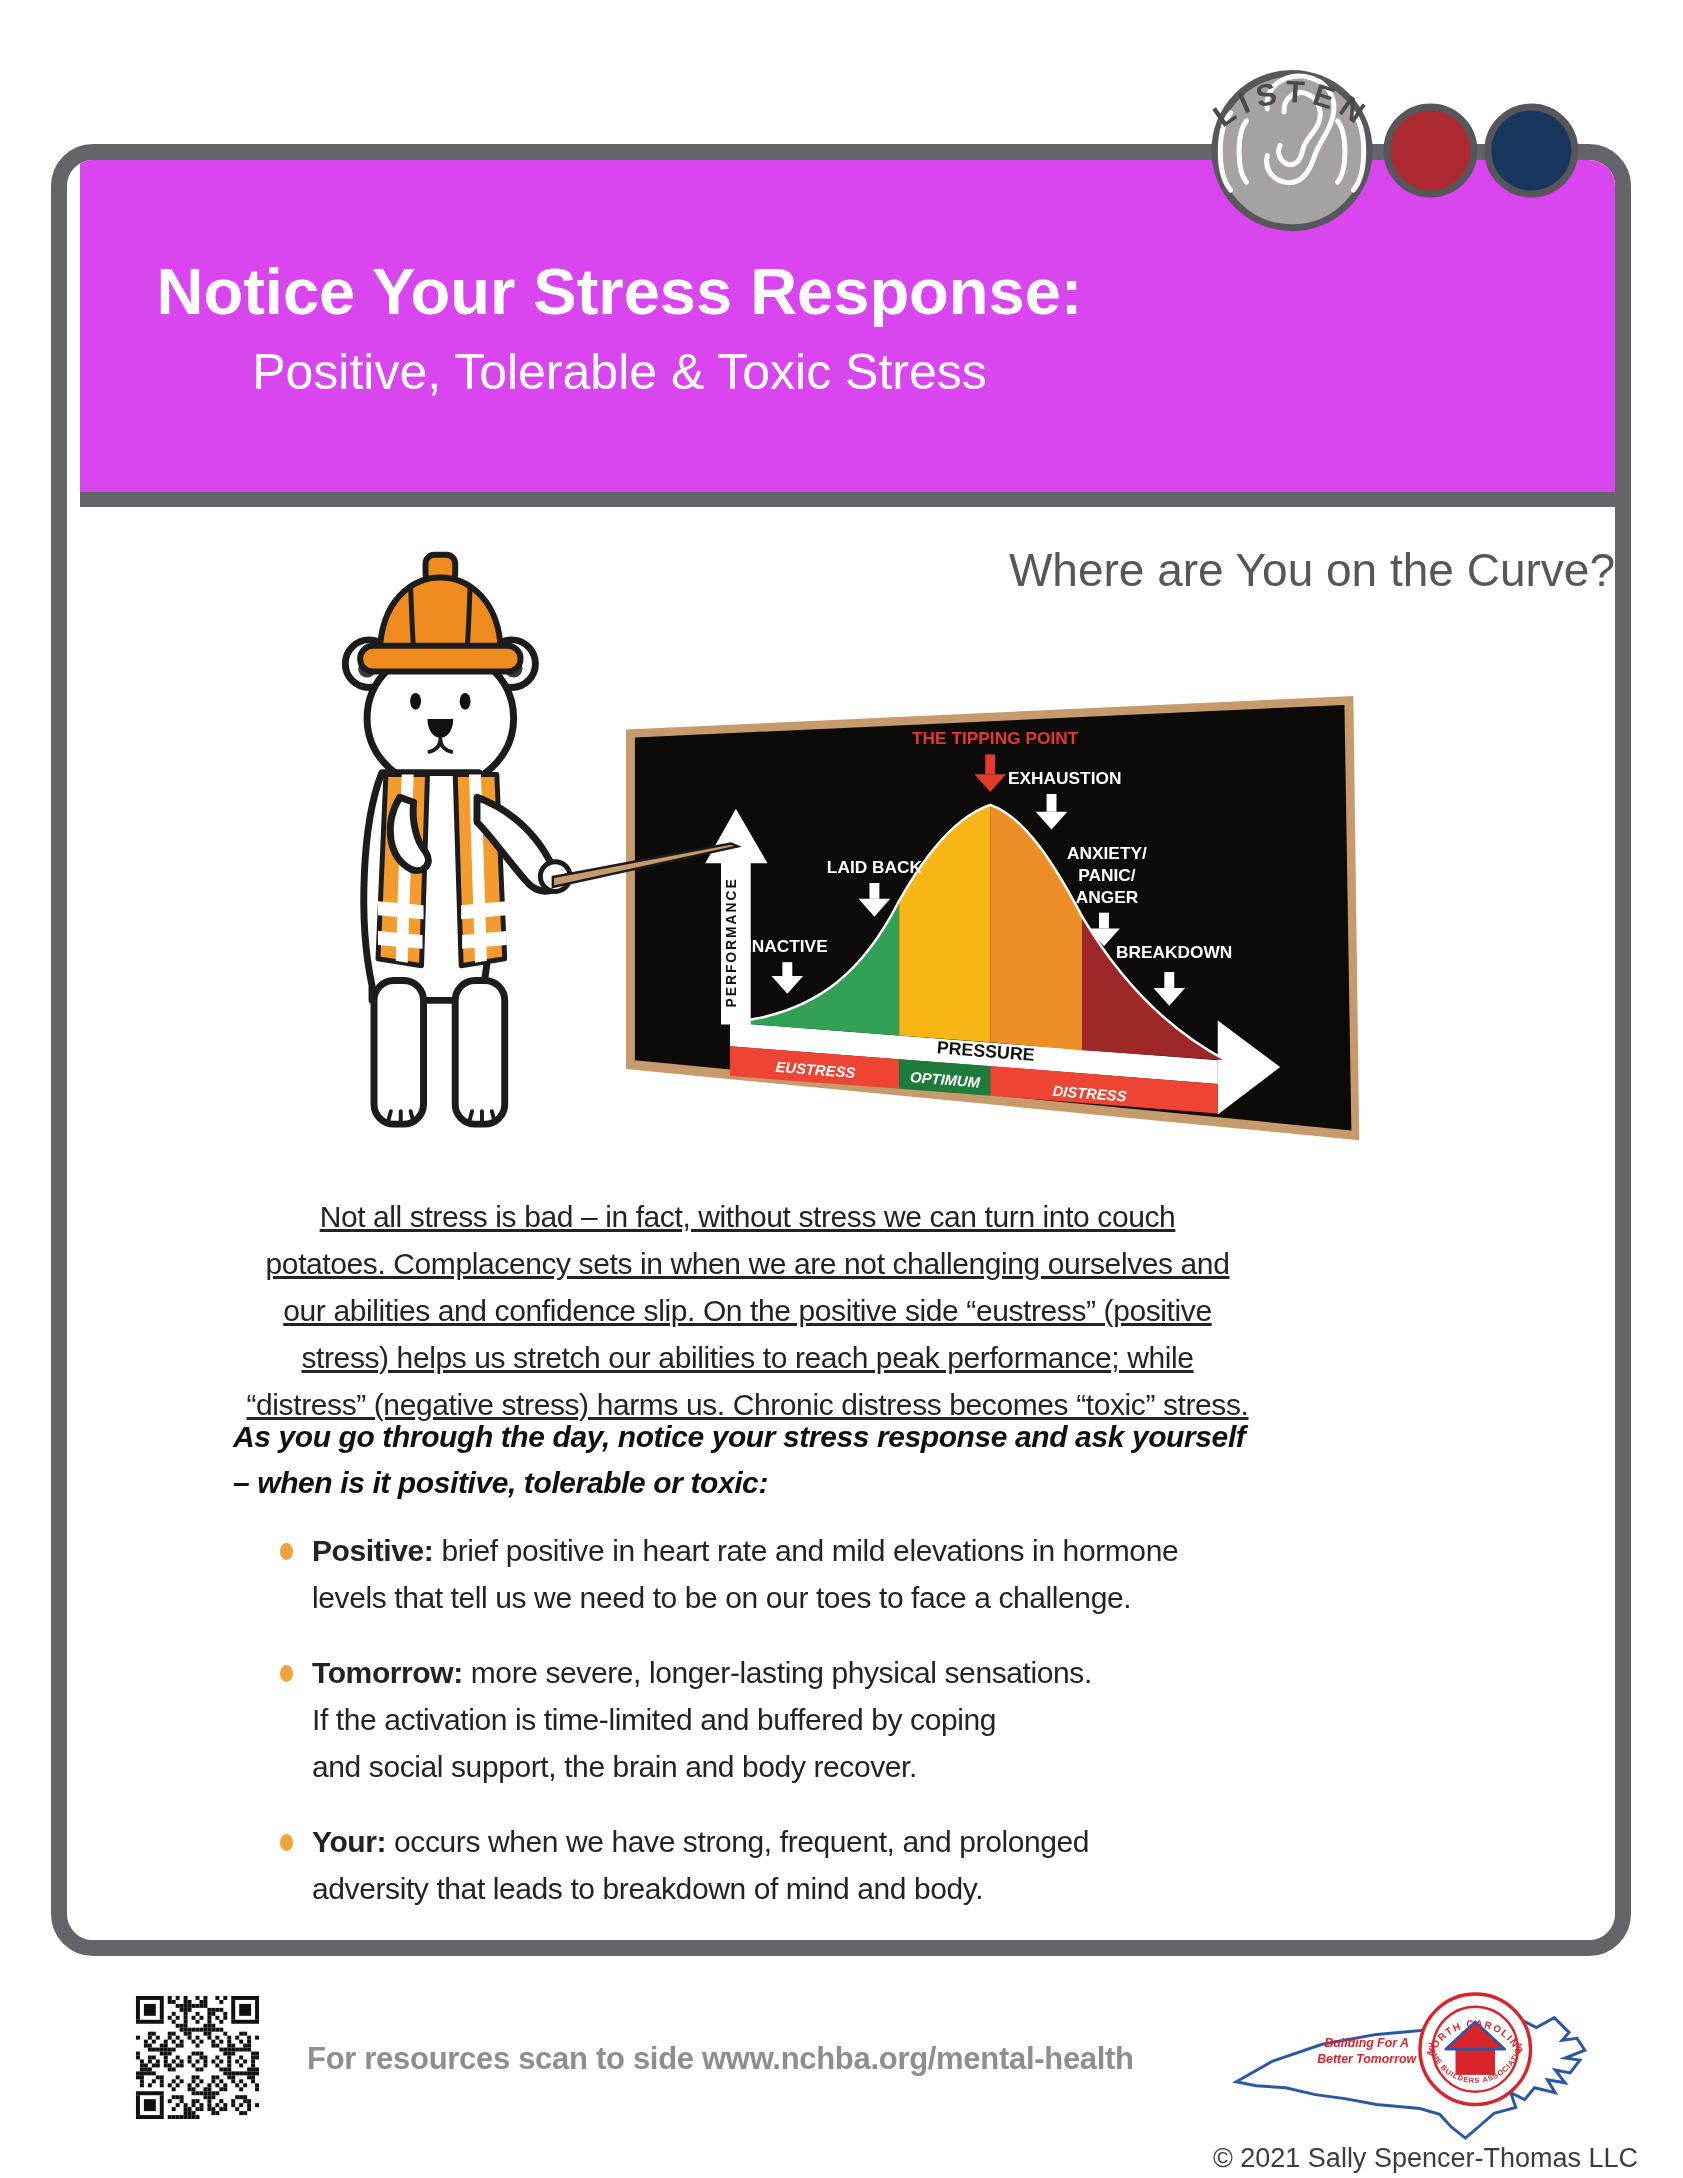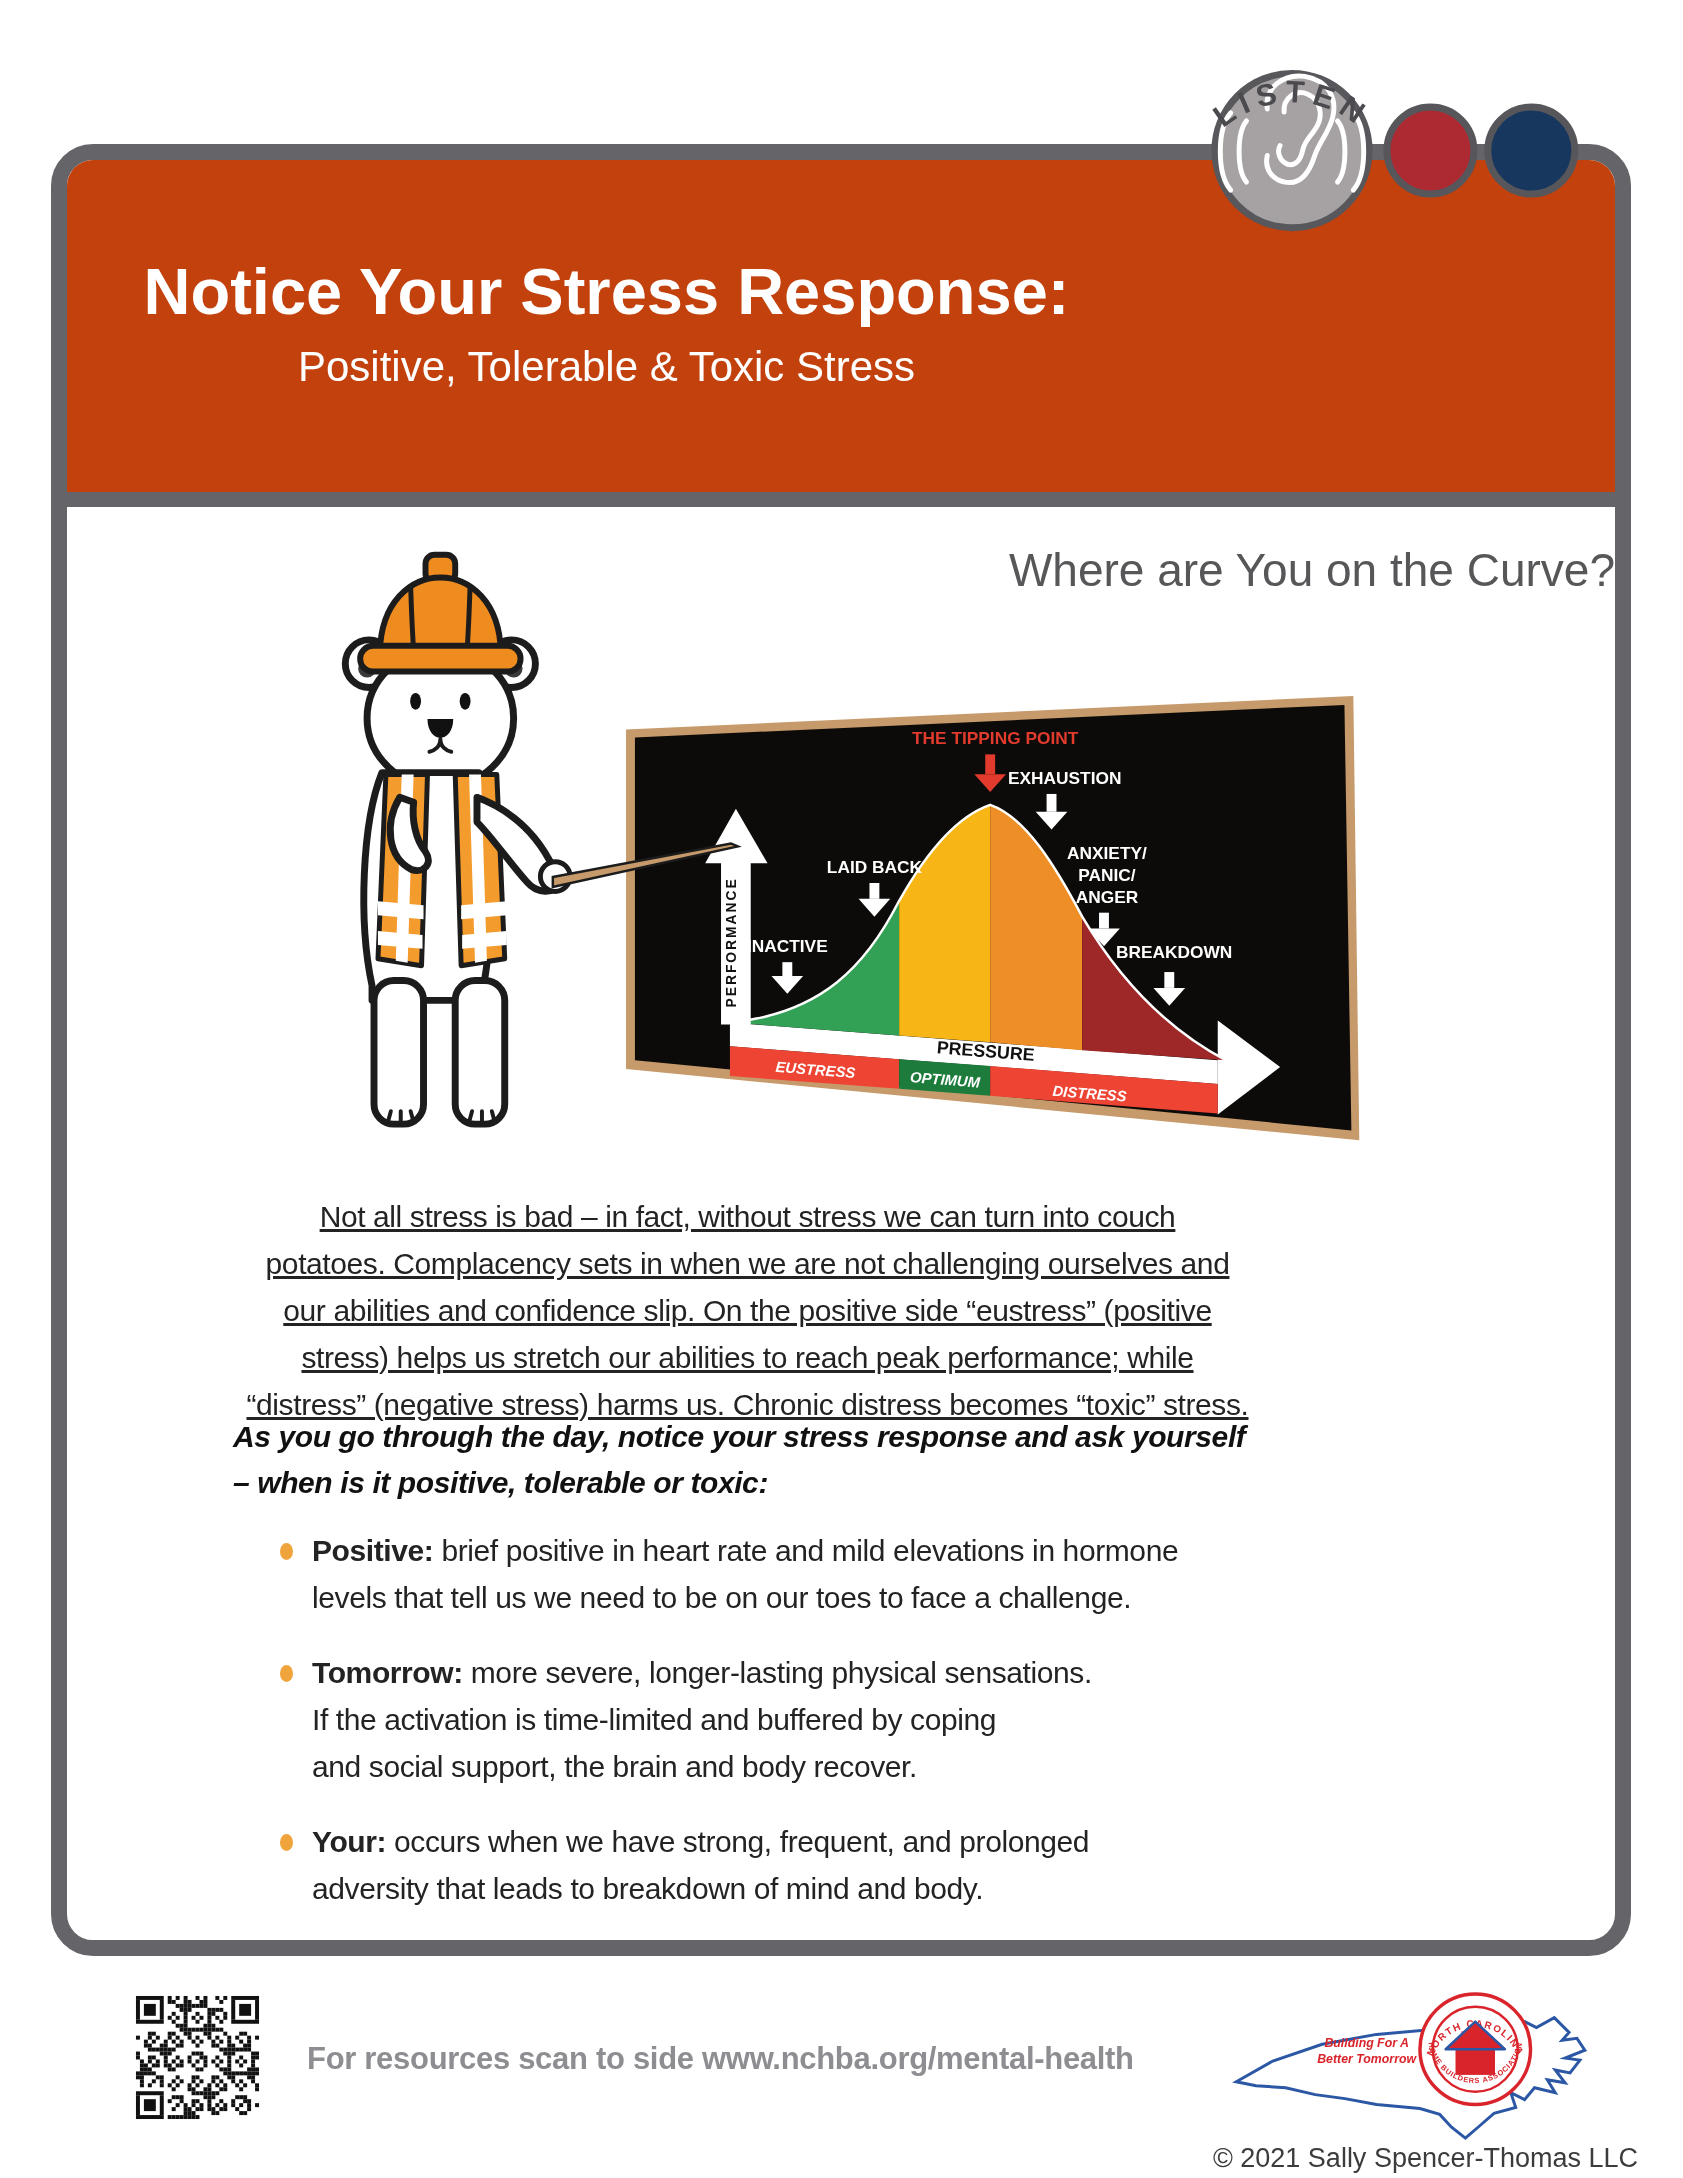--- a/index.html
+++ b/index.html
@@ -1,23 +1,23 @@
 <!DOCTYPE html>
 <html><head>
 <meta charset="utf-8">
 <style>
   html,body{margin:0;padding:0;background:#fff;}
   body{width:1683px;height:2178px;position:relative;font-family:"Liberation Sans",sans-serif;overflow:hidden;}
   .abs{position:absolute;}
   
   #frame{left:51px;top:144px;width:1548px;height:1780px;border:16px solid #656468;border-radius:42px;background:#fff;overflow:hidden;}
-  #header-band{position:absolute;left:0;top:0;width:100%;height:332px;background:#c2410c;border-bottom:15px solid #656468;}
+  #header-band{position:absolute;left:13px;top:0;width:100%;height:332px;background:#d946ef;border-bottom:15px solid #656468;}
   #title-block{position:absolute;left:0;top:94px;width:1079px;text-align:center;color:#fff;}
   #poster-title{font-size:65px;font-weight:800;letter-spacing:0px;margin:0;}
-  #poster-subtitle{font-size:42px;font-weight:400;margin:14px 0 0 0;}
+  #poster-subtitle{font-size:50px;font-weight:400;margin:14px 0 0 0;}
   #curve-heading{left:67px;top:543px;width:1548px;text-align:right;font-size:46px;font-weight:400;color:#57575a;}
   
   #paragraph{left:178px;top:1193px;width:1139px;text-align:center;font-size:30px;line-height:47px;color:#232323;letter-spacing:-0.4px;white-space:pre-line;text-decoration:underline;}
   #callout{left:211px;top:1414px;width:1109px;font-size:30px;line-height:46px;font-weight:700;font-style:italic;color:#111;letter-spacing:-0.4px;white-space:pre-line;margin-left:22px;}
   #bullets{left:280px;top:1527px;width:1000px;list-style:none;margin:0;padding:0;}
   #bullets li{position:relative;padding-left:32px;margin-bottom:28px;font-size:30px;line-height:47px;color:#232323;letter-spacing:-0.4px;}
   #bullets li .dot{position:absolute;left:0;top:16px;width:13px;height:17px;border-radius:50%;background:#f0a43c;}
   #bullets li .term{font-weight:700;}
   #bullets li .btext{white-space:pre-line;}
   

